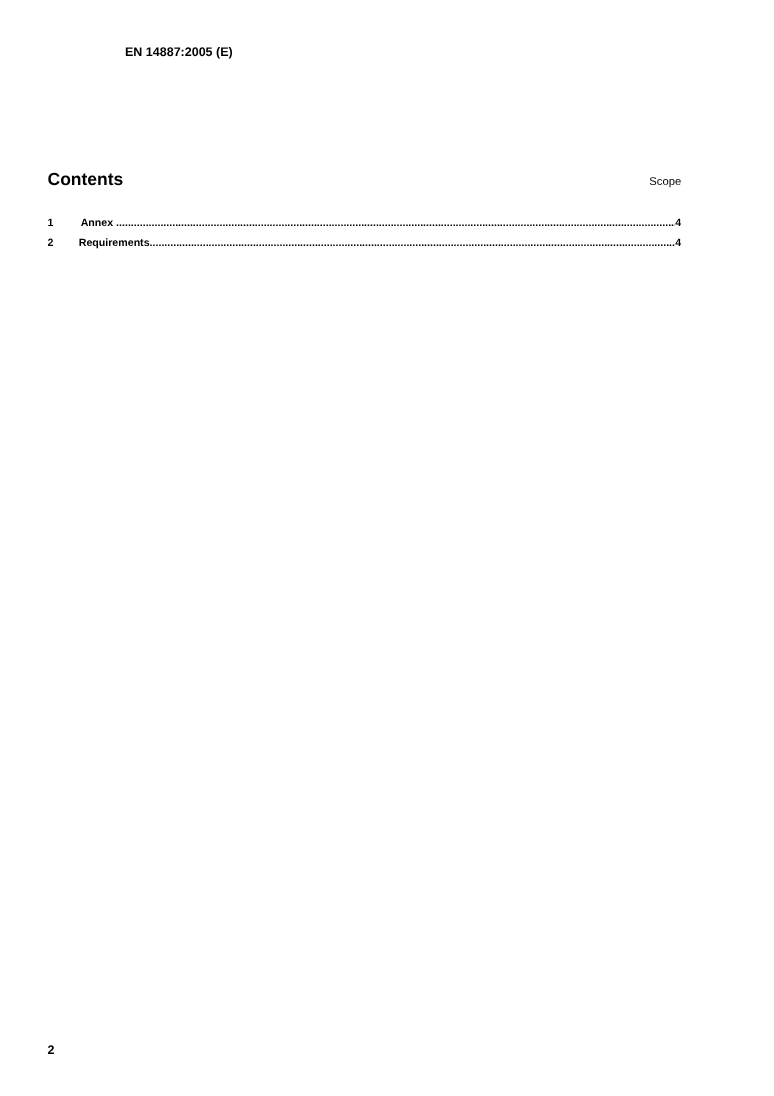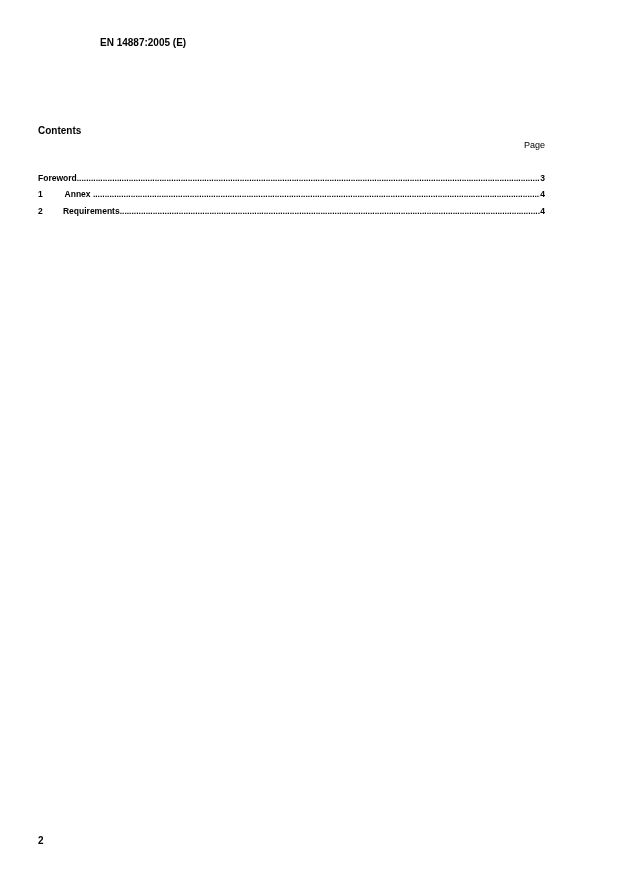--- a/index.html
+++ b/index.html
@@ -19,22 +19,22 @@
       position: absolute;
       left: 52px;
       top: 37px;
       font-size: 10px;
       font-weight: bold;
       margin-left: 48px;
     }
     .contents-title {
       position: absolute;
       left: 38px;
-      top: 125px;
-      font-size: 10px;
+      top: 135px;
+      font-size: 14px;
       font-weight: bold;
     }
     .page-label {
       position: absolute;
       right: 74px;
       top: 140px;
       font-size: 9px;
     }
     .toc {
       position: absolute;
@@ -78,28 +78,23 @@
       font-size: 10px;
       font-weight: bold;
     }
   </style>
 </head>
 <body>
 
 <div class="header">EN 14887:2005 (E)</div>
 
 <div class="contents-title">Contents</div>
-<div class="page-label">Page</div>
+<div class="page-label">Scope</div>
 
 <div class="toc">
-  <div class="toc-row">
-    <span class="toc-label">Foreword</span>
-    <span class="toc-dots"></span>
-    <span class="toc-page">3</span>
-  </div>
   <div class="toc-row">
     <span class="toc-num">1</span>
     <span class="toc-label" style="white-space:pre;">Annex </span>
     <span class="toc-dots"></span>
     <span class="toc-page">4</span>
   </div>
   <div class="toc-row">
     <span class="toc-num">2</span>
     <span class="toc-label">Requirements</span>
     <span class="toc-dots"></span>

